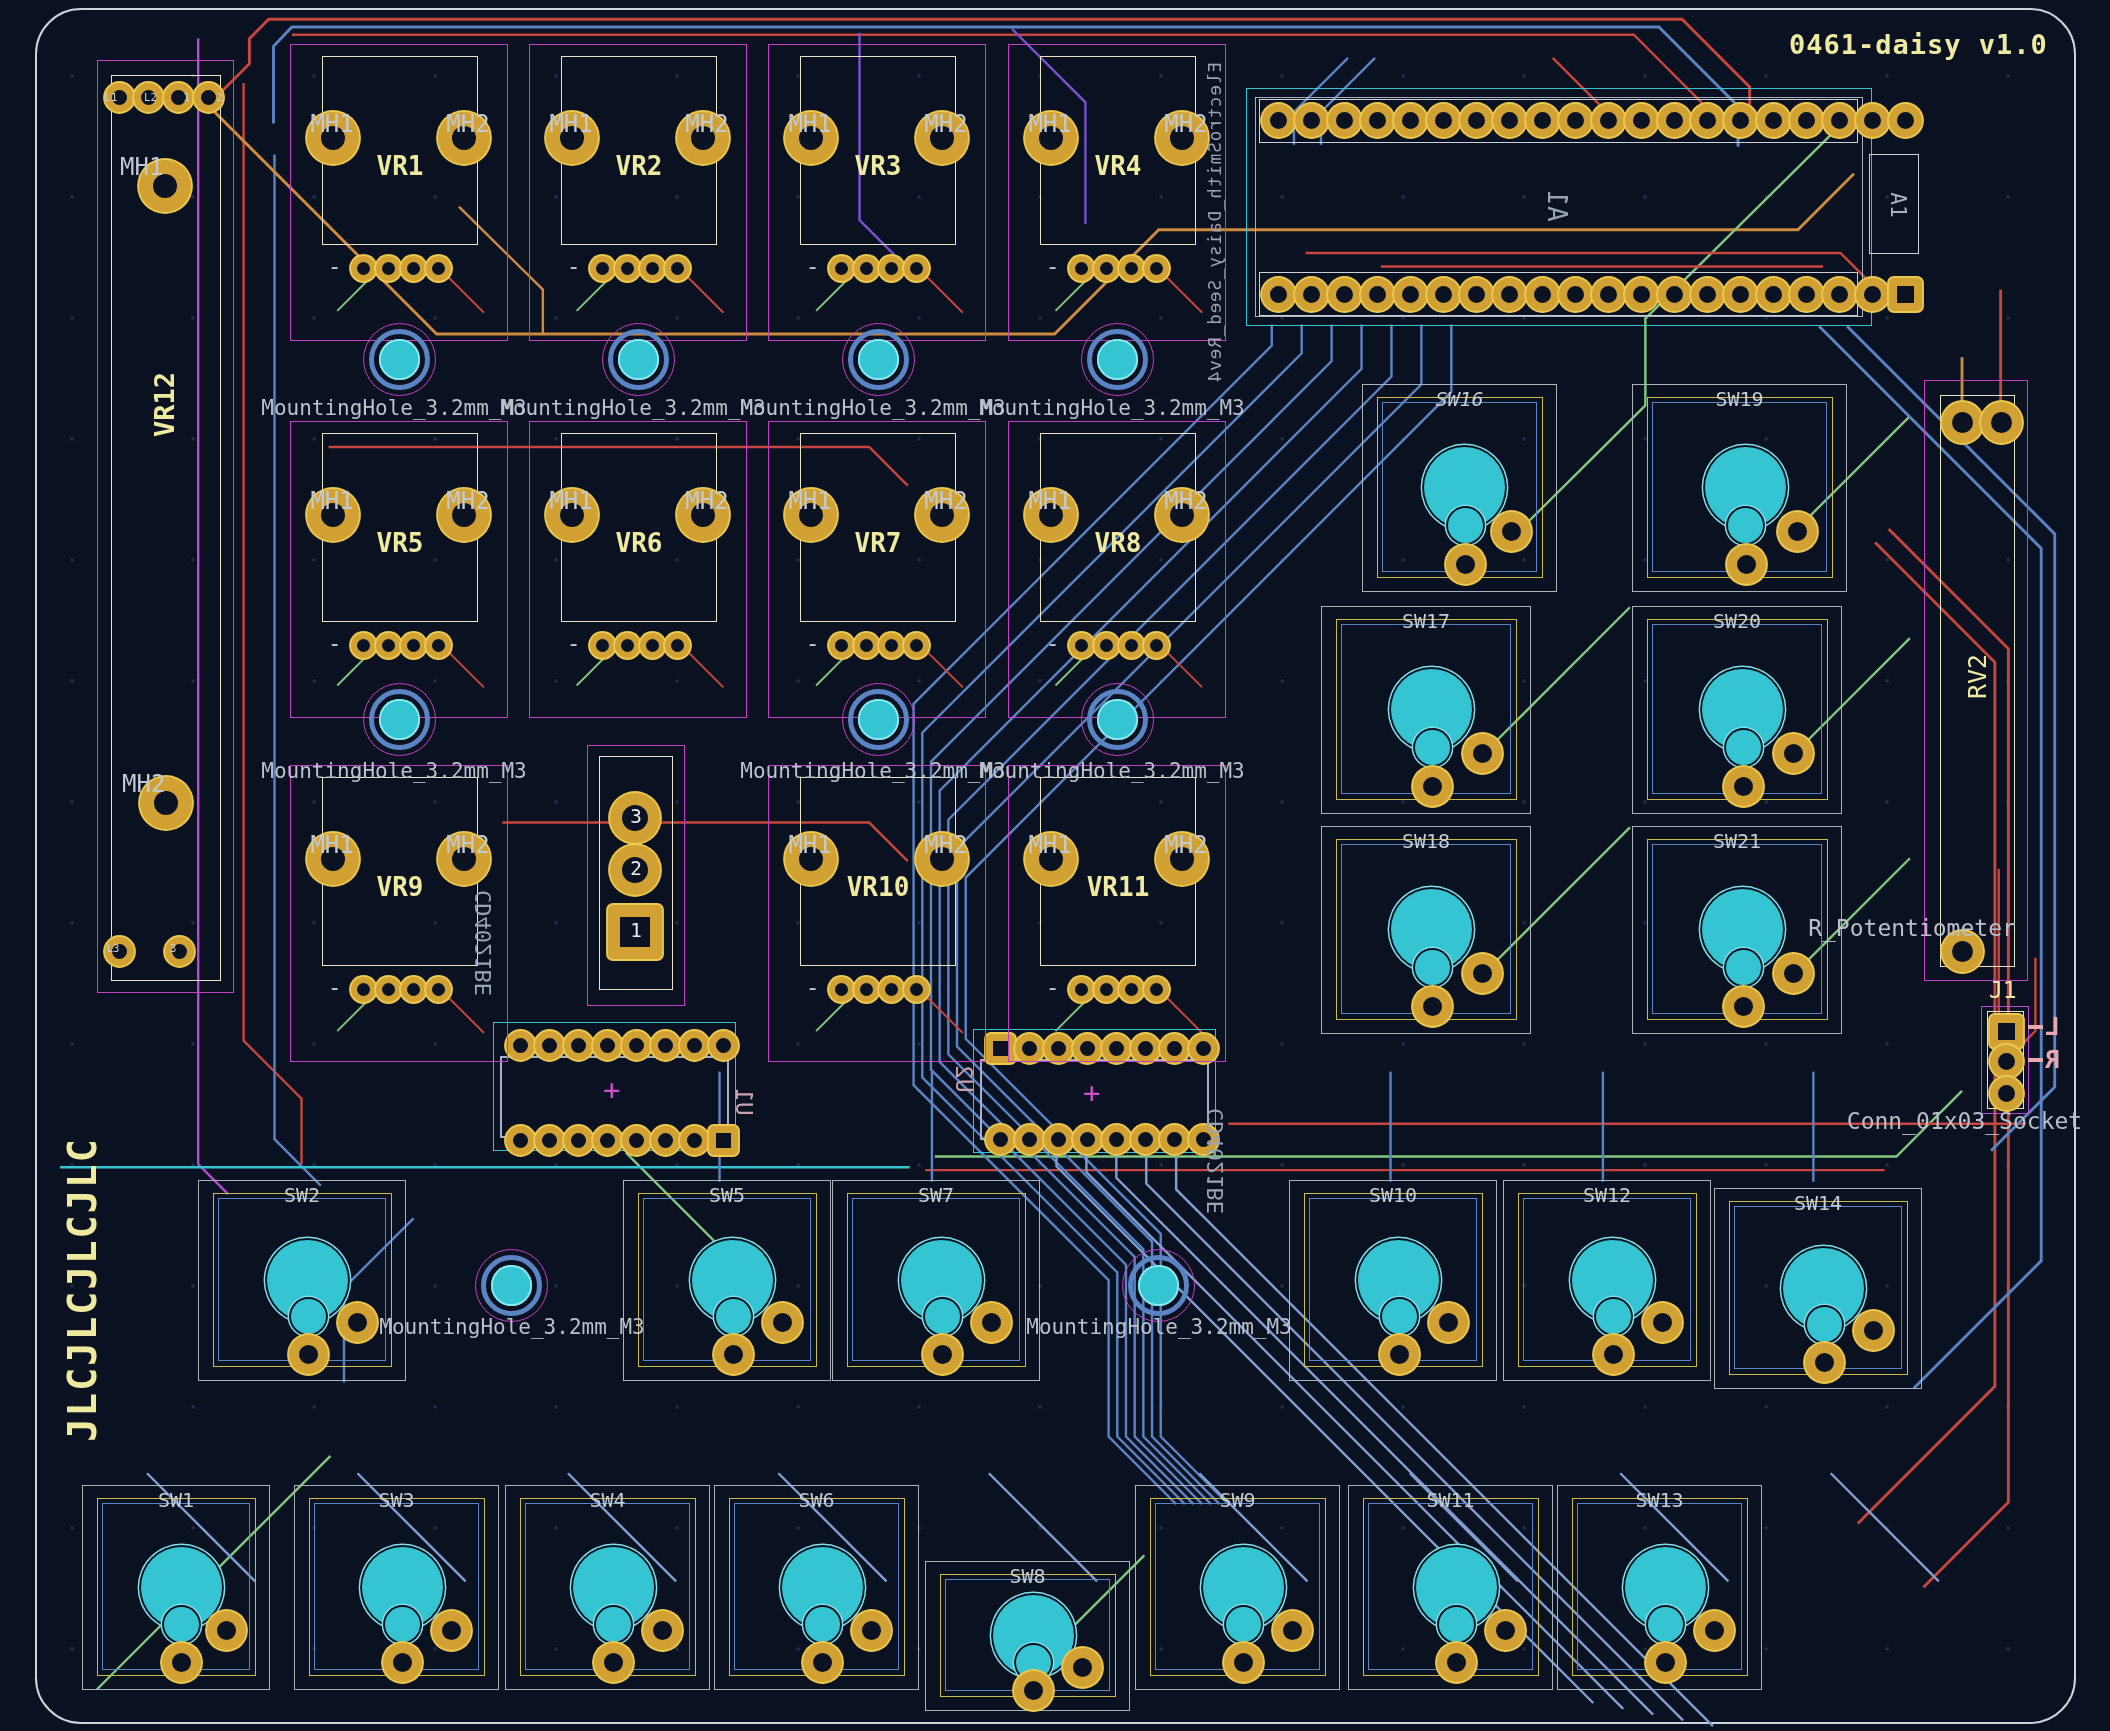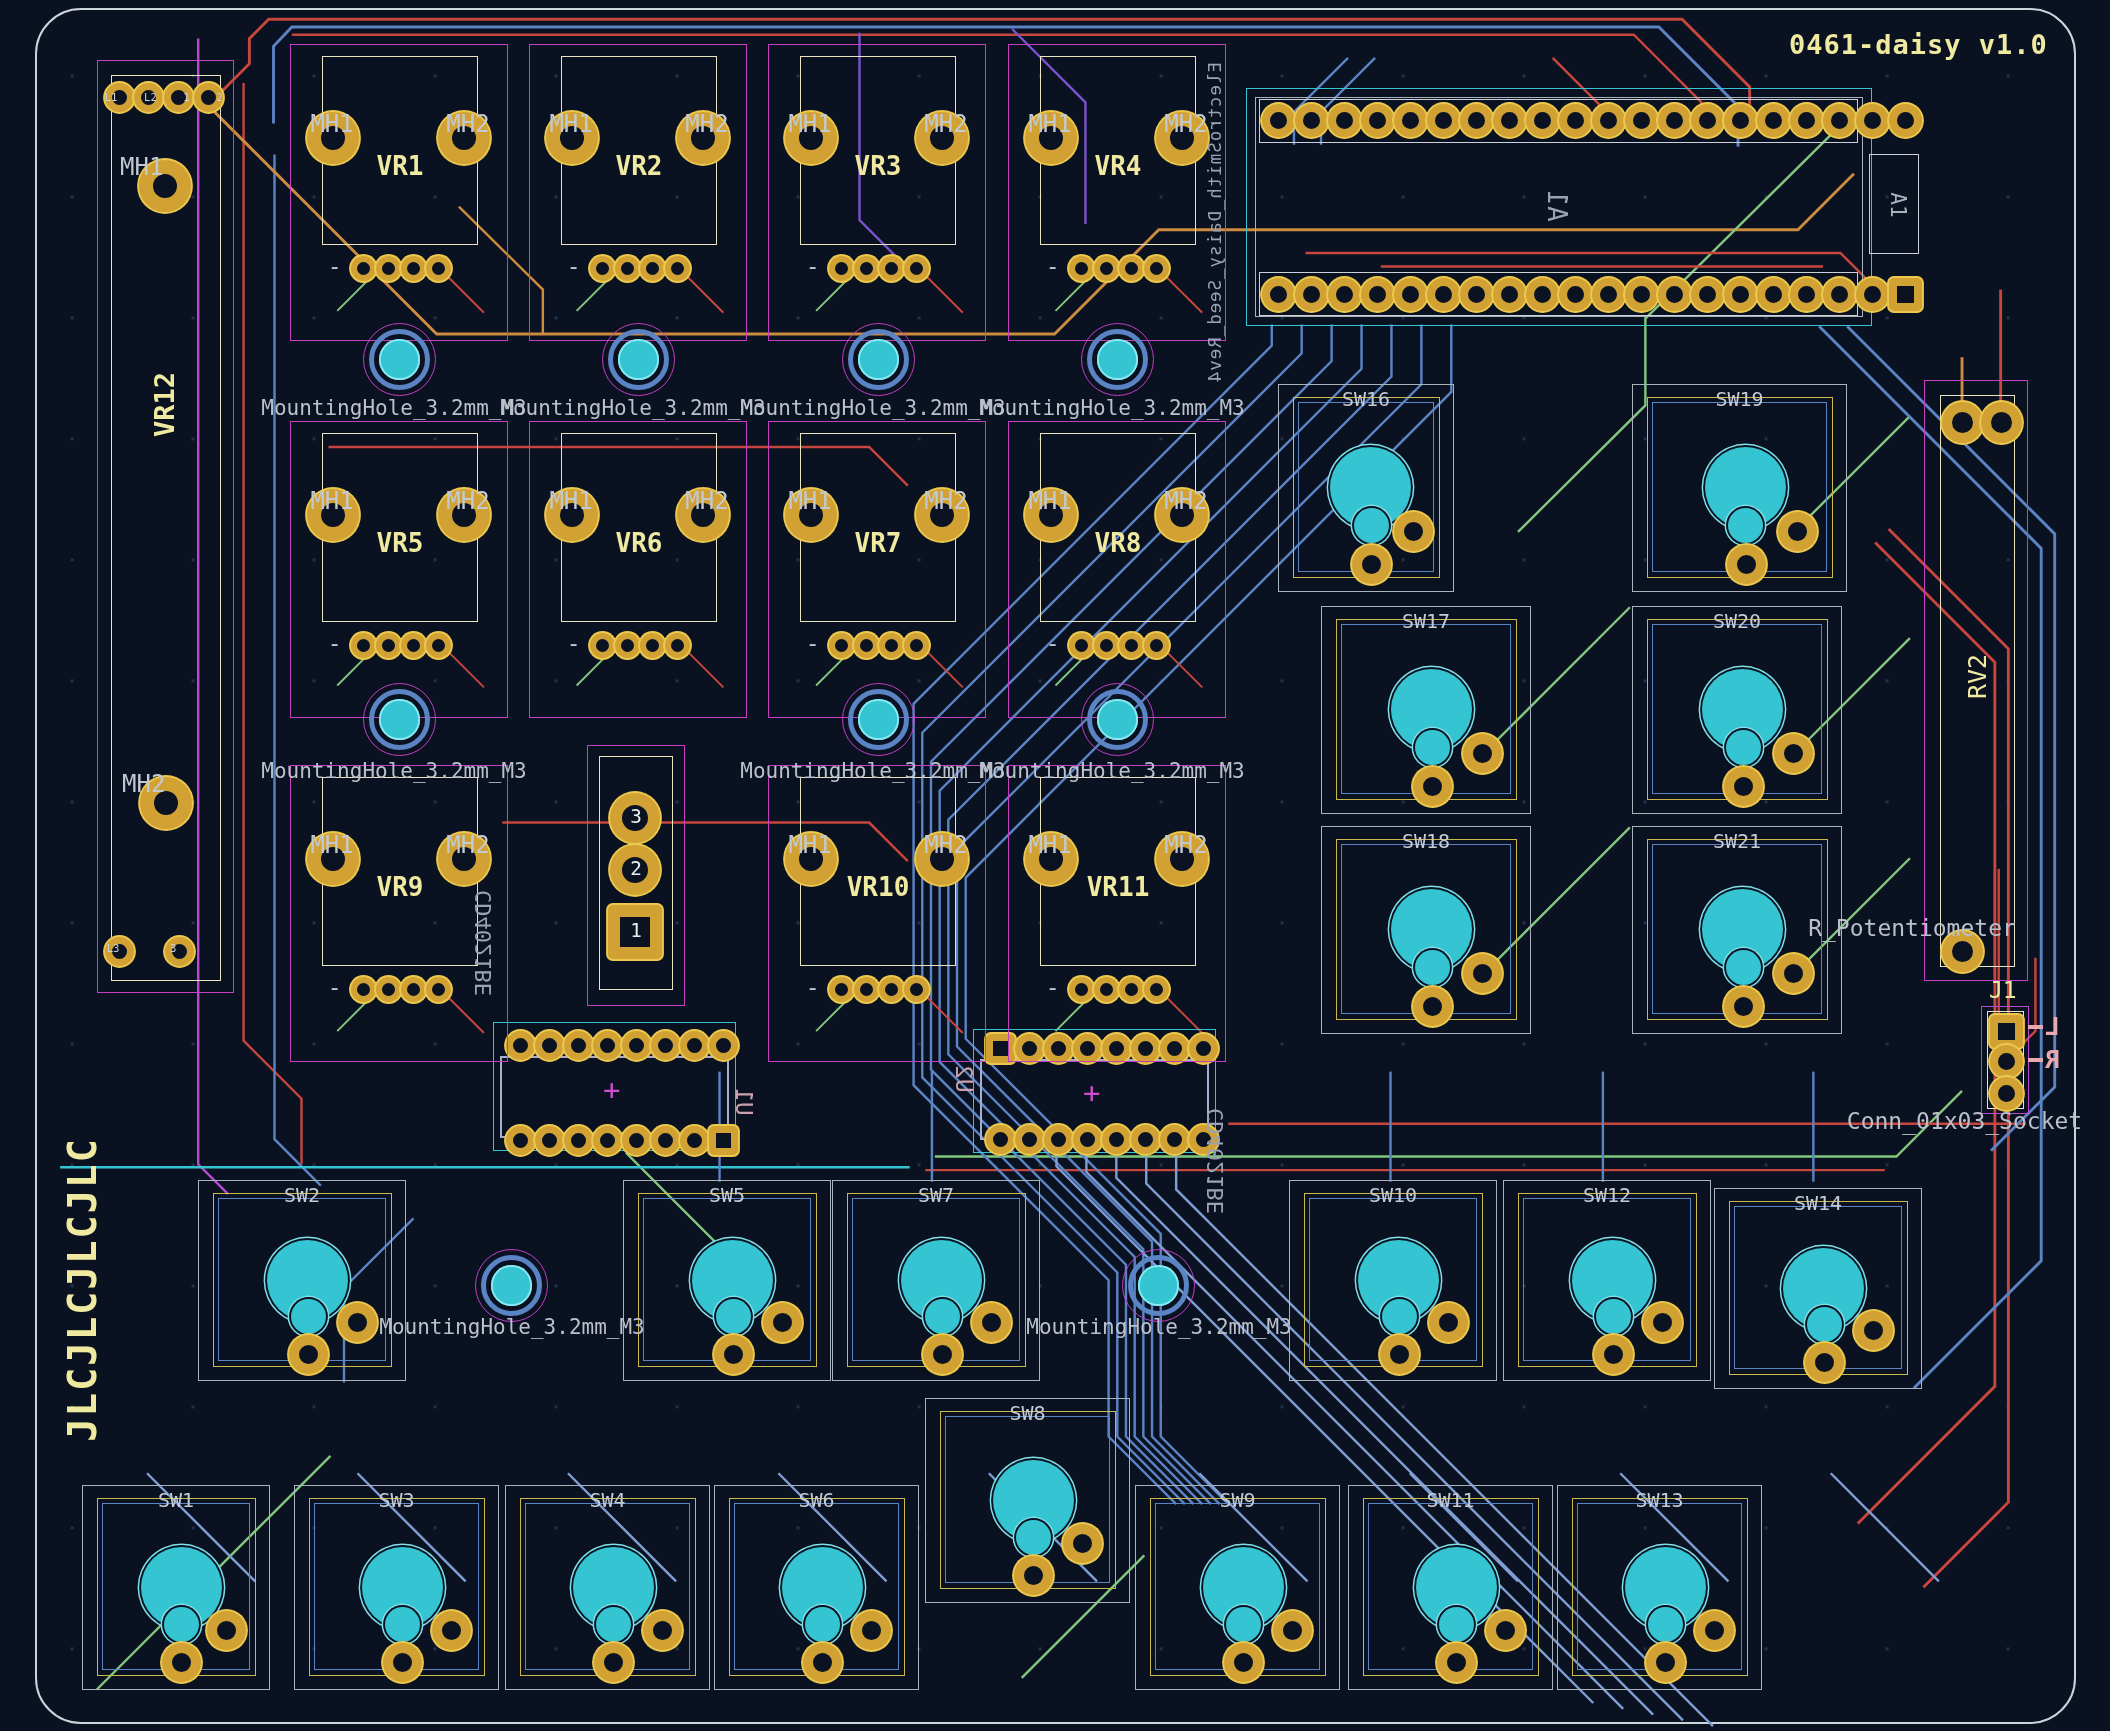--- a/index.html
+++ b/index.html
@@ -584,21 +584,21 @@
     </div>
     <div class="sw" style="left: 832px; top: 1180px; width: 208px; height: 201px;">
       <div class="sw-y"></div>
       <div class="sw-b"></div>
       <span class="sw-ref">SW7</span>
       <div class="sw-cap"></div>
       <div class="sw-bump"></div>
       <div class="pad p40 sw-p1"></div>
       <div class="pad p40 sw-p2"></div>
     </div>
-    <div class="sw" style="left: 925px; top: 1398px; width: 205px; height: 205px;">
+    <div class="sw" style="left: 925px; top: 1561px; width: 205px; height: 150px;">
       <div class="sw-y"></div>
       <div class="sw-b"></div>
       <span class="sw-ref">SW8</span>
       <div class="sw-cap"></div>
       <div class="sw-bump"></div>
       <div class="pad p40 sw-p1"></div>
       <div class="pad p40 sw-p2"></div>
     </div>
     <div class="sw" style="left: 1135px; top: 1485px; width: 205px; height: 205px;">
       <div class="sw-y"></div>
@@ -647,21 +647,21 @@
     </div>
     <div class="sw" style="left: 1714px; top: 1188px; width: 208px; height: 201px; text-decoration: underline;">
       <div class="sw-y"></div>
       <div class="sw-b"></div>
       <span class="sw-ref">SW14</span>
       <div class="sw-cap"></div>
       <div class="sw-bump"></div>
       <div class="pad p40 sw-p1"></div>
       <div class="pad p40 sw-p2"></div>
     </div>
-    <div class="sw" style="left: 1278px; top: 384px; width: 176px; height: 208px;">
+    <div class="sw" style="left: 1362px; top: 384px; width: 195px; height: 208px; font-style: italic;">
       <div class="sw-y"></div>
       <div class="sw-b"></div>
       <span class="sw-ref">SW16</span>
       <div class="sw-cap"></div>
       <div class="sw-bump"></div>
       <div class="pad p40 sw-p1"></div>
       <div class="pad p40 sw-p2"></div>
     </div>
     <div class="sw" style="left: 1321px; top: 606px; width: 210px; height: 208px;">
       <div class="sw-y"></div>

